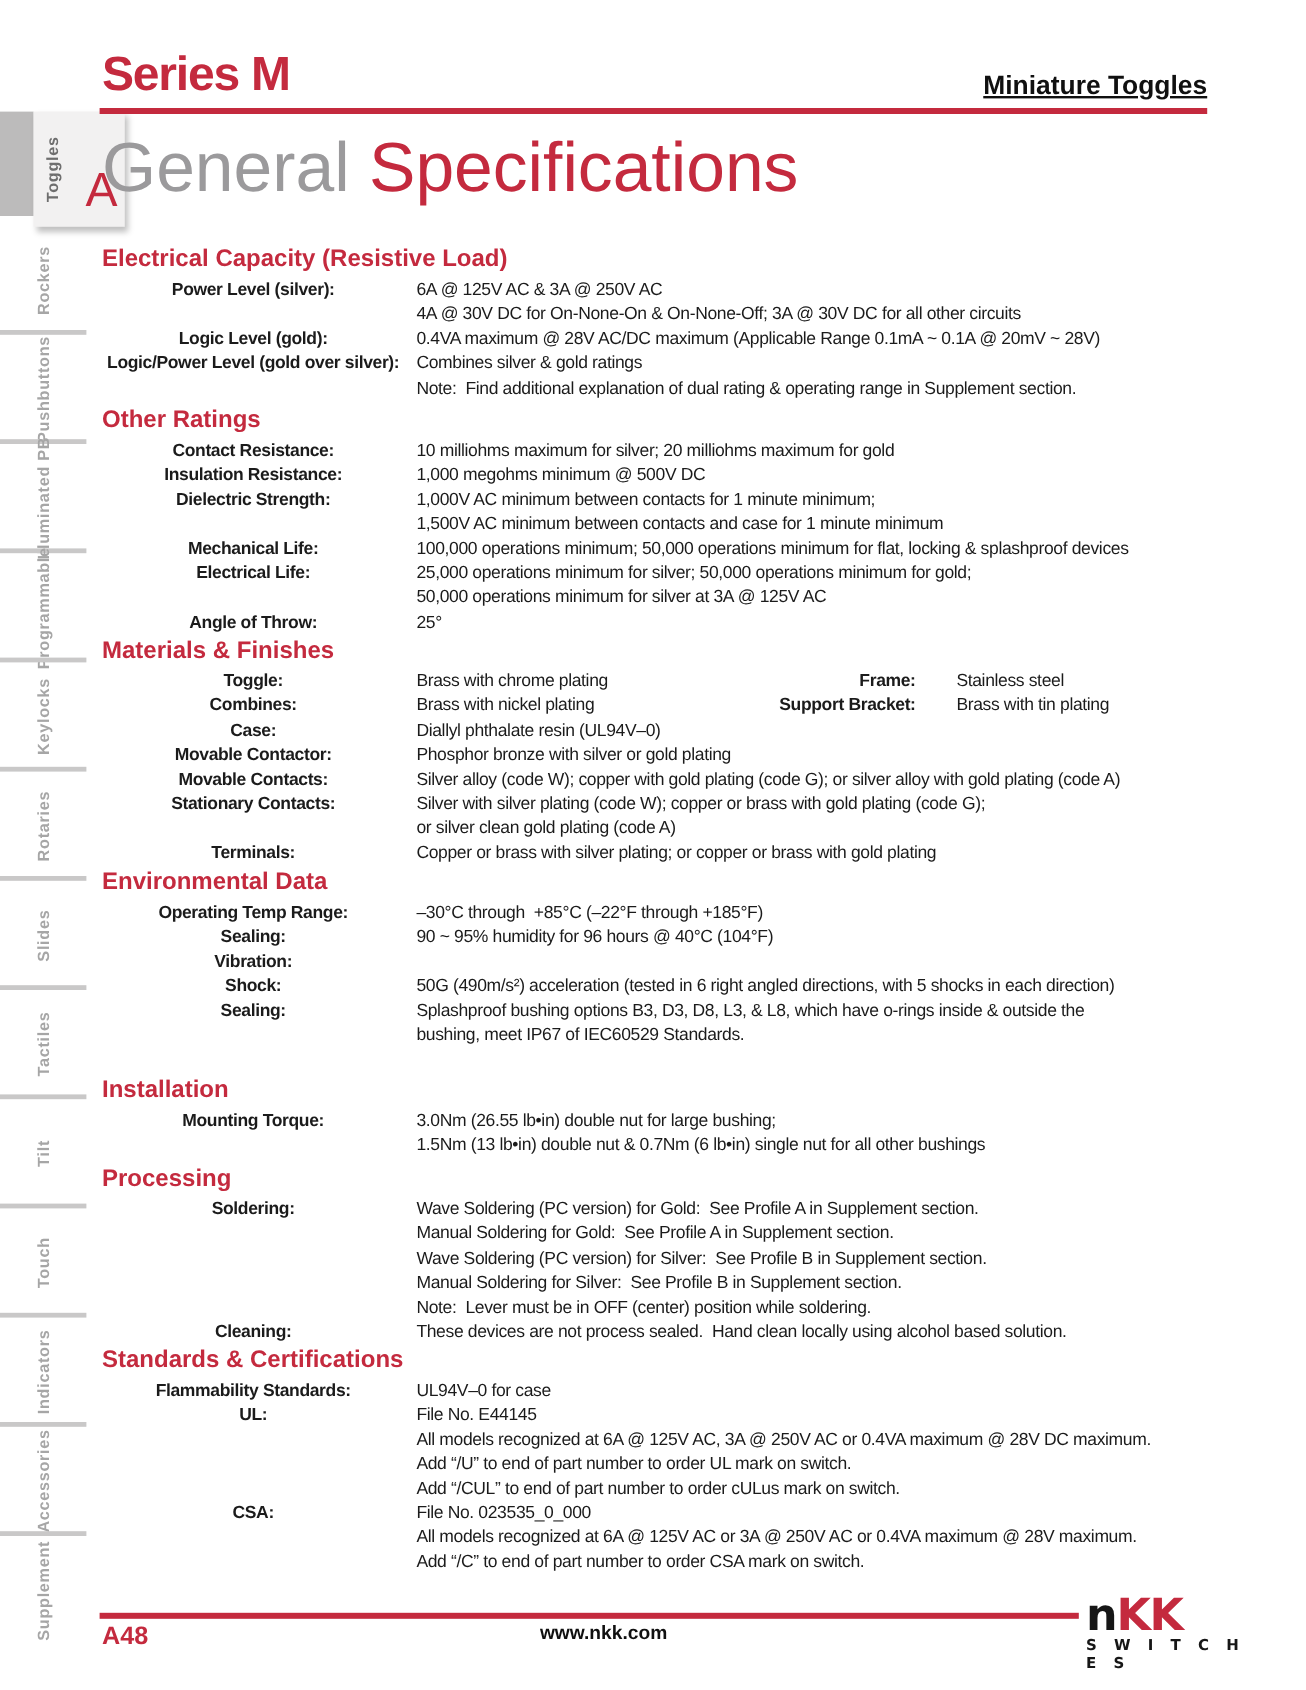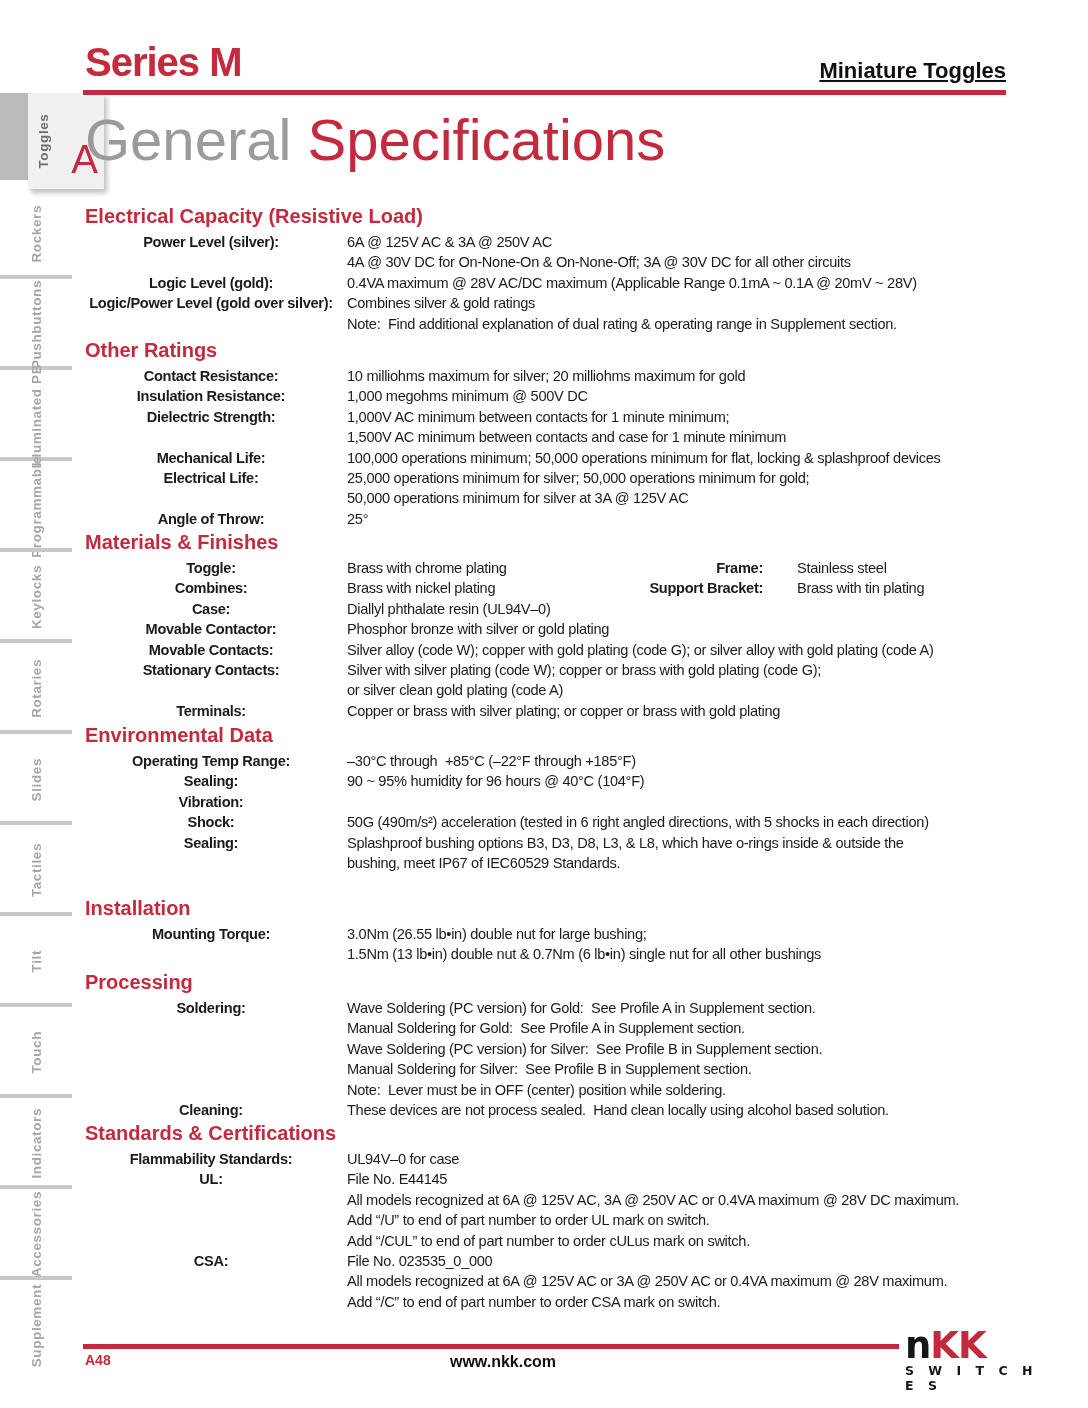--- a/index.html
+++ b/index.html
@@ -32,21 +32,21 @@
   .row-label{flex:0 0 262px;box-sizing:border-box;padding-right:10px;text-align:center;
              font-weight:bold;font-size:14.6px;line-height:20.4px;letter-spacing:-0.3px;white-space:pre;}
   .row-value{flex:1 1 auto;}
   .vline{font-size:14.6px;line-height:20.4px;letter-spacing:-0.3px;white-space:pre;}
   .col2-label{position:absolute;left:420px;top:0;width:258px;text-align:right;font-weight:bold;
               font-size:14.6px;line-height:20.4px;letter-spacing:-0.3px;white-space:pre;}
   .col2-value{position:absolute;left:712px;top:0;font-size:14.6px;line-height:20.4px;letter-spacing:-0.3px;white-space:pre;}
 
   
   .footer-rule{position:absolute;left:83px;top:1344px;width:816px;height:5px;}
-  .page-num{position:absolute;left:85px;top:1352px;font-size:14px;font-weight:bold;}
+  .page-num{position:absolute;left:85px;top:1352px;font-size:21px;font-weight:bold;}
   .website{position:absolute;left:0;top:1353px;width:1006px;text-align:center;font-size:16px;font-weight:bold;color:#101010;}
   .logo{position:absolute;left:905px;top:1330px;width:145px;text-align:left;}
   .logo-top{font-size:37px;line-height:32px;font-weight:900;font-family:"DejaVu Sans",sans-serif;letter-spacing:-1px;}
   .logo-top .n{color:#161616;}
   .logo-sub{font-size:12.5px;font-weight:bold;letter-spacing:5px;color:#161616;margin-top:1px;
             font-family:"DejaVu Sans",sans-serif;}
 </style>
 </head>
 <body>
 

